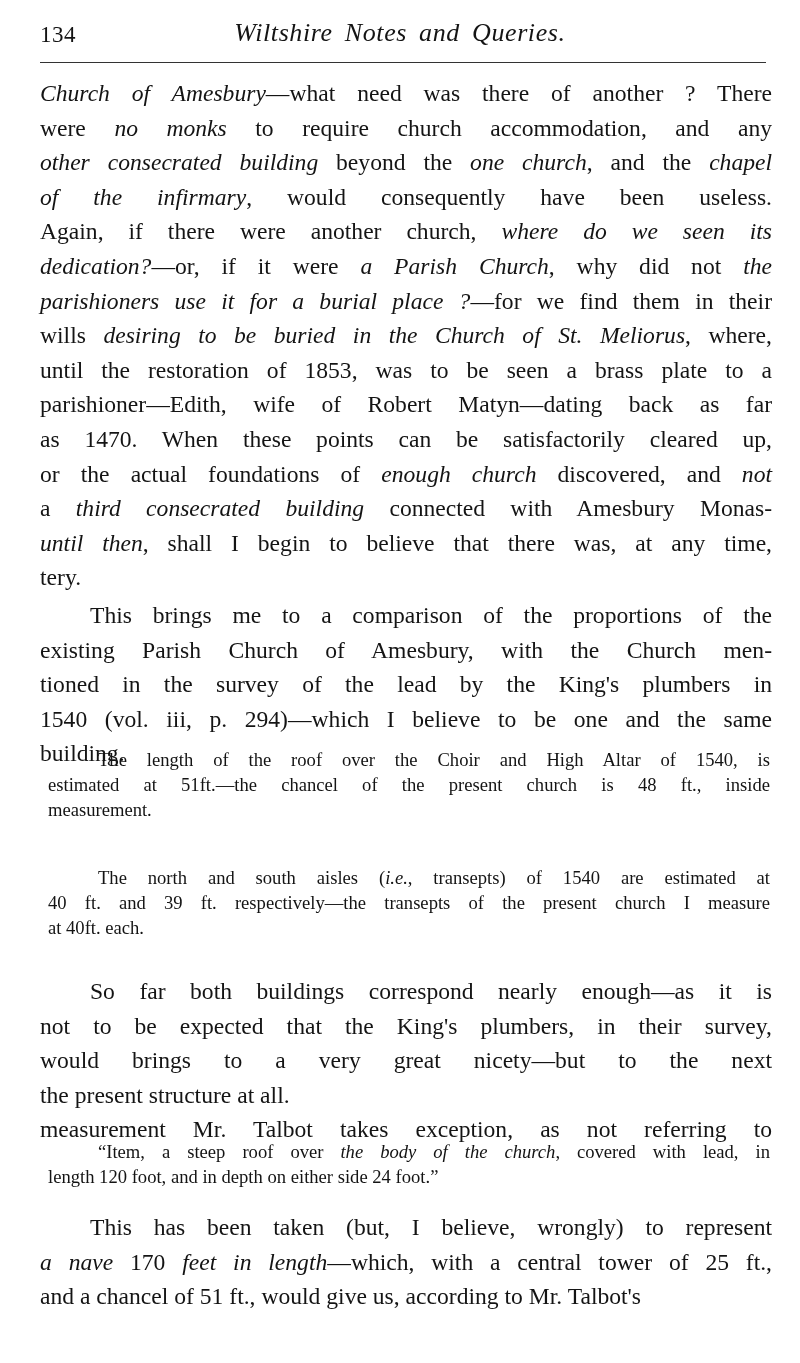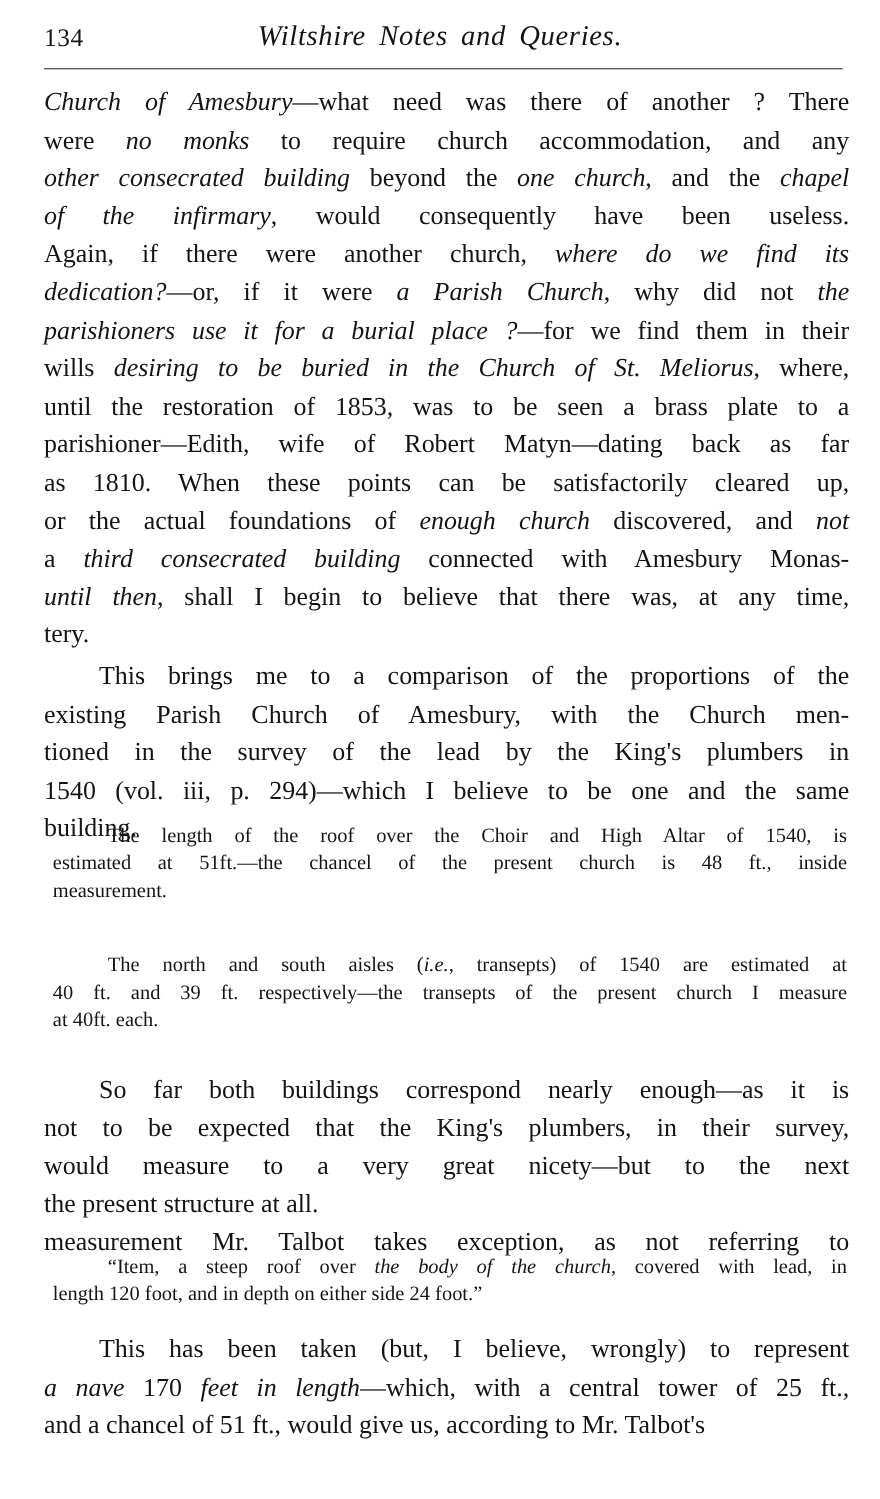--- a/index.html
+++ b/index.html
@@ -98,27 +98,27 @@
     <span class="page-number">134</span>
     <div class="journal-title">Wiltshire Notes and Queries.</div>
   </div>
   <div class="head-rule"></div>
 
   <div class="text-block body-text" style="top:76px;">
       <span class="line"><span class="it">Church of Amesbury</span><span>—what need was there of another ?  There</span></span>
       <span class="line"><span>were </span><span class="it">no monks</span><span> to require church accommodation, and any</span></span>
       <span class="line"><span class="it">other consecrated building</span><span> beyond the </span><span class="it">one church</span><span>, and the </span><span class="it">chapel</span></span>
       <span class="line"><span class="it">of the infirmary</span><span>, would consequently have been useless.</span></span>
-      <span class="line"><span>Again, if there were another church, </span><span class="it">where do we find its</span></span>
+      <span class="line"><span>Again, if there were another church, </span><span class="it">where do we seen its</span></span>
       <span class="line"><span class="it">dedication?</span><span>—or, if it were </span><span class="it">a Parish Church</span><span>, why did not </span><span class="it">the</span></span>
       <span class="line"><span class="it">parishioners use it for a burial place ?</span><span>—for we find them in their</span></span>
       <span class="line"><span>wills </span><span class="it">desiring to be buried in the Church of St. Meliorus</span><span>, where,</span></span>
       <span class="line"><span>until the restoration of 1853, was to be seen a brass plate to a</span></span>
       <span class="line"><span>parishioner—Edith, wife of Robert Matyn—dating back as far</span></span>
-      <span class="line"><span>as 1810.  When these points can be satisfactorily cleared up,</span></span>
+      <span class="line"><span>as 1470.  When these points can be satisfactorily cleared up,</span></span>
       <span class="line"><span>or the actual foundations of </span><span class="it">enough church</span><span> discovered, and </span><span class="it">not</span></span>
       <span class="line"><span>a </span><span class="it">third consecrated building</span><span> connected with Amesbury Monas-</span></span>
       <span class="line"><span class="it">until then</span><span>, shall I begin to believe that there was, at any time,</span></span>
       <span class="line last"><span>tery.</span></span>
     </div>
 
   <div class="text-block body-text" style="top:598px;">
       <span class="line" style="padding-left: 50px;"><span>This brings me to a comparison of the proportions of the</span></span>
       <span class="line"><span>existing Parish Church of Amesbury, with the Church men-</span></span>
       <span class="line"><span>tioned in the survey of the lead by the King's plumbers in</span></span>
@@ -134,21 +134,21 @@
 
   <div class="text-block small-text" style="top:866px;">
       <span class="line" style="padding-left: 50px;"><span>The north and south aisles (</span><span class="it">i.e.</span><span>, transepts) of 1540 are estimated at</span></span>
       <span class="line"><span>40 ft. and 39 ft. respectively—the transepts of the present church I measure</span></span>
       <span class="line last"><span>at 40ft. each.</span></span>
     </div>
 
   <div class="text-block body-text" style="top:956px;">
       <span class="line" style="padding-left: 50px; margin-top: 18px;"><span>So far both buildings correspond nearly enough—as it is</span></span>
       <span class="line"><span>not to be expected that the King's plumbers, in their survey,</span></span>
-      <span class="line"><span>would measure to a very great nicety—but to the next</span></span>
+      <span class="line"><span>would brings to a very great nicety—but to the next</span></span>
       <span class="line last"><span>the present structure at all.</span></span>
       <span class="line"><span>measurement Mr. Talbot takes exception, as not referring to</span></span>
     </div>
 
   <div class="text-block small-text" style="top:1140px;">
       <span class="line" style="padding-left: 50px;"><span>“Item, a steep roof over </span><span class="it">the body of the church</span><span>, covered with lead, in</span></span>
       <span class="line last"><span>length 120 foot, and in depth on either side 24 foot.”</span></span>
     </div>
 
   <div class="text-block body-text" style="top:1210px;">

